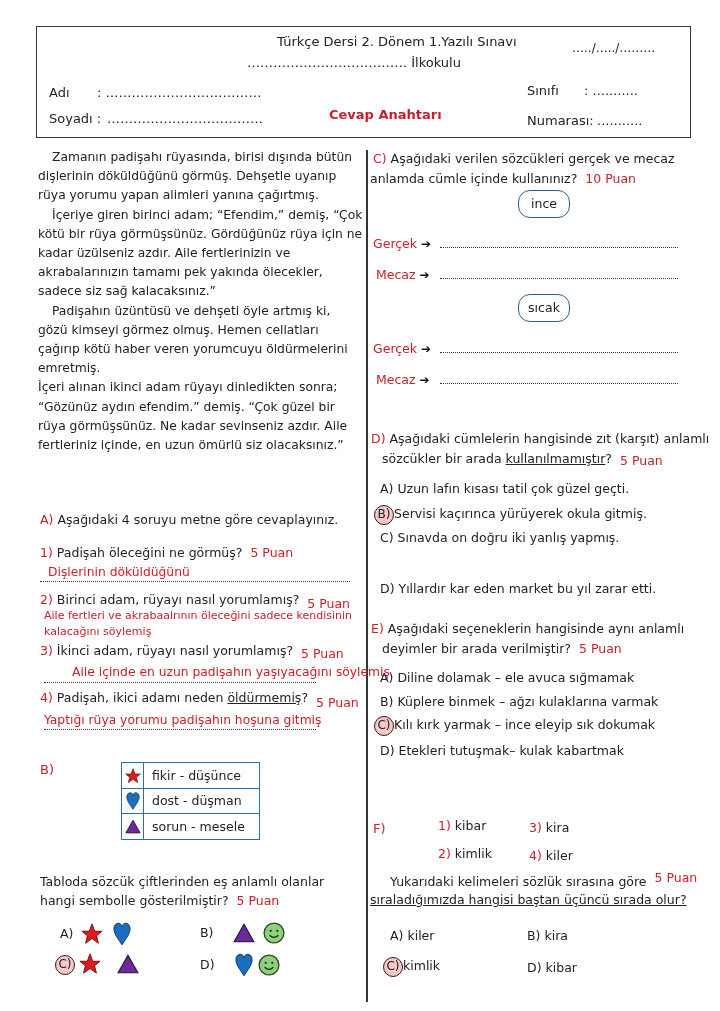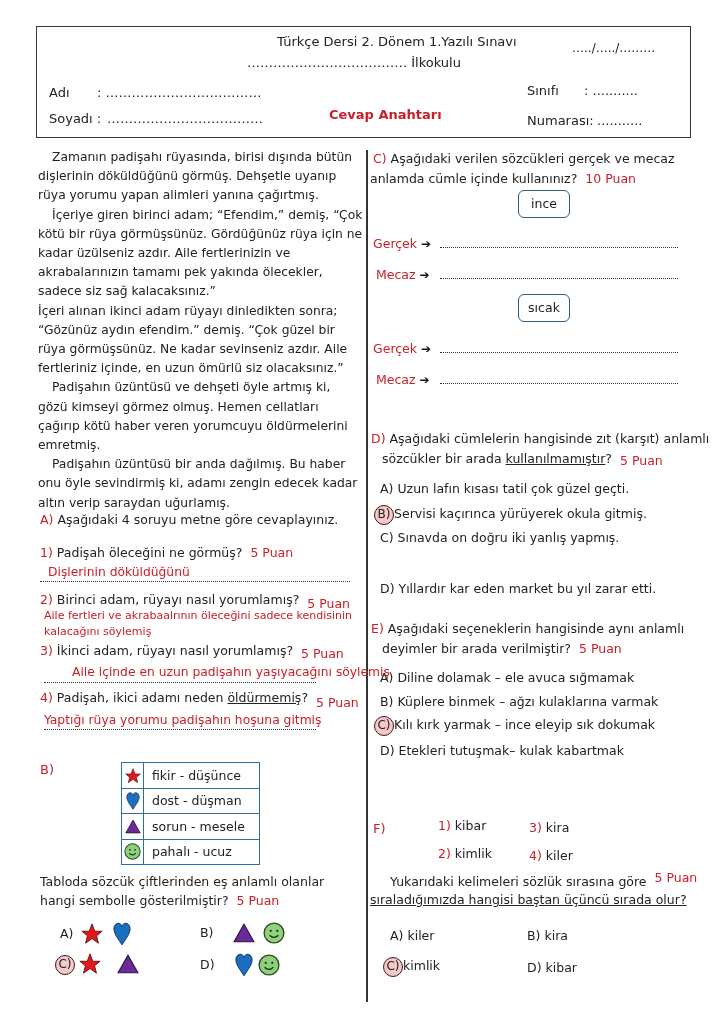--- a/index.html
+++ b/index.html
@@ -30,21 +30,21 @@
 
   
   #symtable { position: absolute; left: 121px; top: 762px; border-collapse: collapse; border: 1.5px solid #2a6fa8; }
   #symtable td { border: 1.5px solid #2a6fa8; height: 25.5px; font-size: 12.5px; }
   #symtable td.ic { width: 22px; text-align: center; vertical-align: middle; }
   #symtable td.tx { width: 116px; padding-left: 8px; }
 
   .sym { display: inline-block; vertical-align: middle; }
   .circled { display: inline-block; width: 20px; height: 20px; border-radius: 50%; border: 1.5px solid #3a1a1a; background: #f6c9c9; text-align: center; line-height: 17px; font-size: 12px; }
 
-  .wordbox { position: absolute; width: 52px; height: 28px; border: 1.5px solid #2a5f8a; border-radius: 6px; text-align: center; line-height: 25px; font-size: 12.5px; }
+  .wordbox { position: absolute; width: 52px; height: 28px; border: 1.5px solid #2a5f8a; border-radius: 12px; text-align: center; line-height: 25px; font-size: 12.5px; }
   .arrow { display: inline-block; font-size: 12px; color: #111; margin: 0 4px; }
 </style>
 </head>
 <body>
 
 <div id="header">
   <span class="title">Türkçe Dersi 2. Dönem 1.Yazılı Sınavı</span>
   <span class="school">………………………….…… İlkokulu</span>
   <span class="date">…../…../………</span>
   <span class="lbl" style="left:12px; top:58px;">Adı</span>
@@ -56,23 +56,22 @@
   <span class="lbl" style="left:547px; top:56px;">: ...........</span>
   <span class="lbl" style="left:490px; top:86px;">Numarası:</span>
   <span class="lbl" style="left:560px; top:86px;">...........</span>
 </div>
 
 <div id="divider"></div>
 
 <div id="story">
   <p>Zamanın padişahı rüyasında, birisi dışında bütün dişlerinin döküldüğünü görmüş. Dehşetle uyanıp rüya yorumu yapan alimleri yanına çağırtmış.</p>
   <p>İçeriye giren birinci adam; “Efendim,” demiş, “Çok kötü bir rüya görmüşsünüz. Gördüğünüz rüya için ne kadar üzülseniz azdır. Aile fertlerinizin ve akrabalarınızın tamamı pek yakında ölecekler, sadece siz sağ kalacaksınız.”</p>
+  <p>Padişahın üzüntüsü ve dehşeti öyle artmış ki, gözü kimseyi görmez olmuş. Hemen cellatları çağırıp kötü haber veren yorumcuyu öldürmelerini emretmiş.</p>
   <p style="text-indent:0">İçeri alınan ikinci adam rüyayı dinledikten sonra; “Gözünüz aydın efendim.” demiş. “Çok güzel bir rüya görmüşsünüz. Ne kadar sevinseniz azdır. Aile fertleriniz içinde, en uzun ömürlü siz olacaksınız.”</p>
-  <p>Padişahın üzüntüsü ve dehşeti öyle artmış ki, gözü kimseyi görmez olmuş. Hemen cellatları çağırıp kötü haber veren yorumcuyu öldürmelerini emretmiş.</p>
-  <p>Padişahın üzüntüsü bir anda dağılmış. Bu haber onu öyle sevindirmiş ki, adamı zengin edecek kadar altın verip saraydan uğurlamış.</p>
 </div>
 
 <div class="q" style="left:40px; top:512px;">
   <span class="red">A)</span>
   <span>Aşağıdaki 4 soruyu metne göre cevaplayınız.</span>
 </div>
 
 <div class="q" style="left:40px; top:545px;">
   <span class="red">1)</span>
   <span>Padişah öleceğini ne görmüş?</span>
@@ -120,29 +119,20 @@
             <path d="M10 25 C4 16 1 12 1 7 C1 3 4 1 6 1 C8 1 10 3 10 5 C10 3 12 1 14 1 C16 1 19 3 19 7 C19 12 16 16 10 25 Z" fill="#1a6fc0" stroke="#0a2a50" stroke-width="1"></path>
           </svg></td>
     <td class="tx">dost - düşman</td>
   </tr>
   <tr>
     <td class="ic"><svg class="sym" width="16" height="15" viewBox="0 0 20 18">
             <polygon points="10,1 19,17 1,17" fill="#6a2a9a" stroke="#301040" stroke-width="1"></polygon>
           </svg></td>
     <td class="tx">sorun - mesele</td>
   </tr>
-  <tr>
-    <td class="ic"><svg class="sym" width="17" height="17" viewBox="0 0 20 20">
-            <circle cx="10" cy="10" r="9" fill="#8fd07a" stroke="#2a4a20" stroke-width="1.2"></circle>
-            <circle cx="7" cy="8" r="1" fill="#222"></circle>
-            <circle cx="13" cy="8" r="1" fill="#222"></circle>
-            <path d="M6 12 Q10 16 14 12" stroke="#222" stroke-width="1.2" fill="none"></path>
-          </svg></td>
-    <td class="tx">pahalı - ucuz</td>
-  </tr>
 </tbody>
   </table>
 
 <div class="q" style="left:40px; top:874px;">Tabloda sözcük çiftlerinden eş anlamlı olanlar</div>
 <div class="q" style="left:40px; top:893px;">
   <span>hangi sembolle gösterilmiştir?</span>
   <span class="red" style="margin-left:4px">5 Puan</span>
 </div>
 
 <div class="q" style="left:60px; top:922px;">

